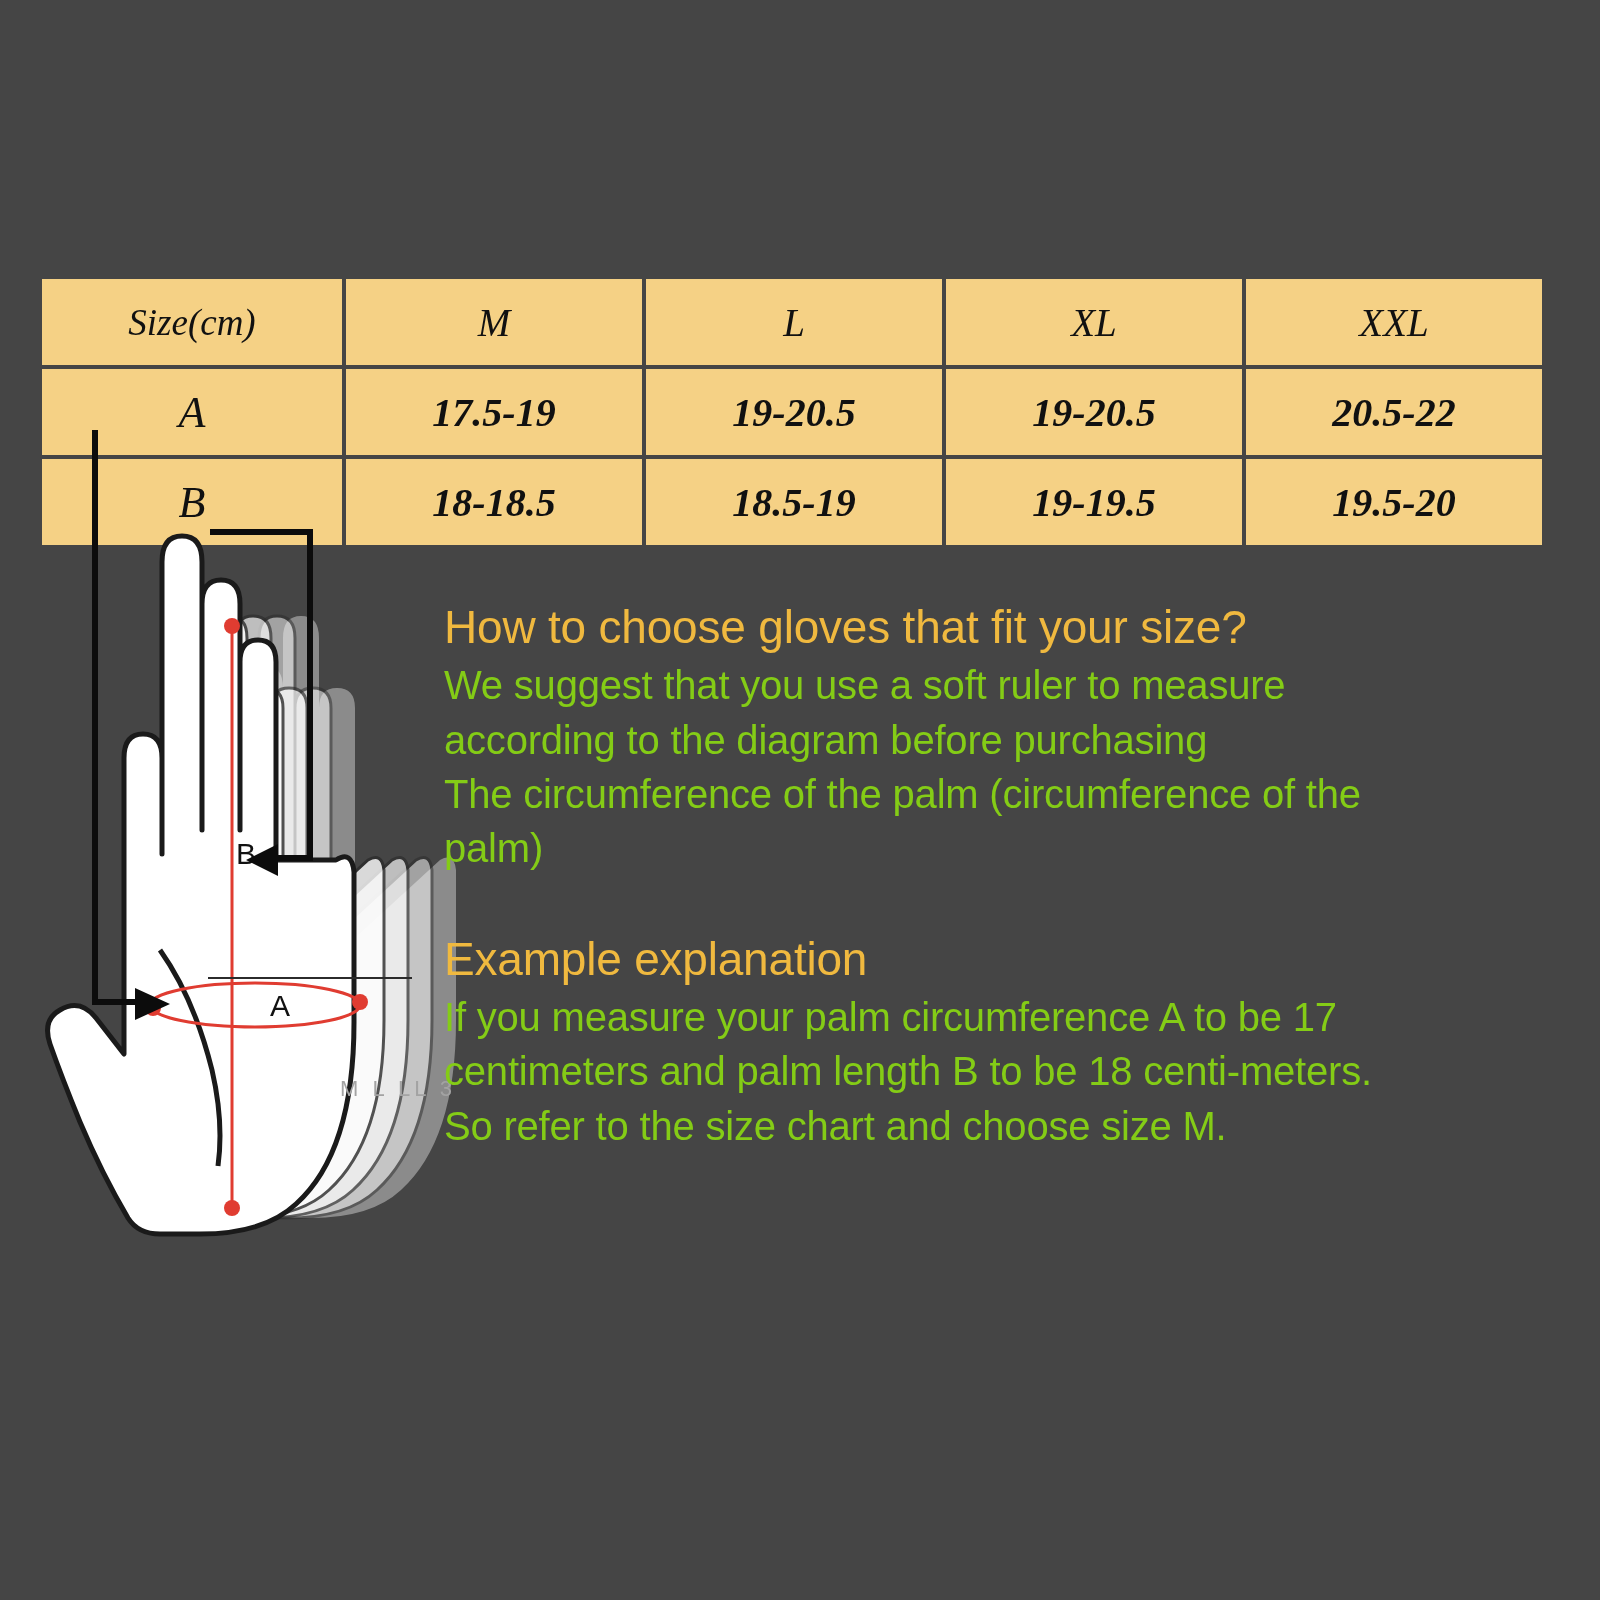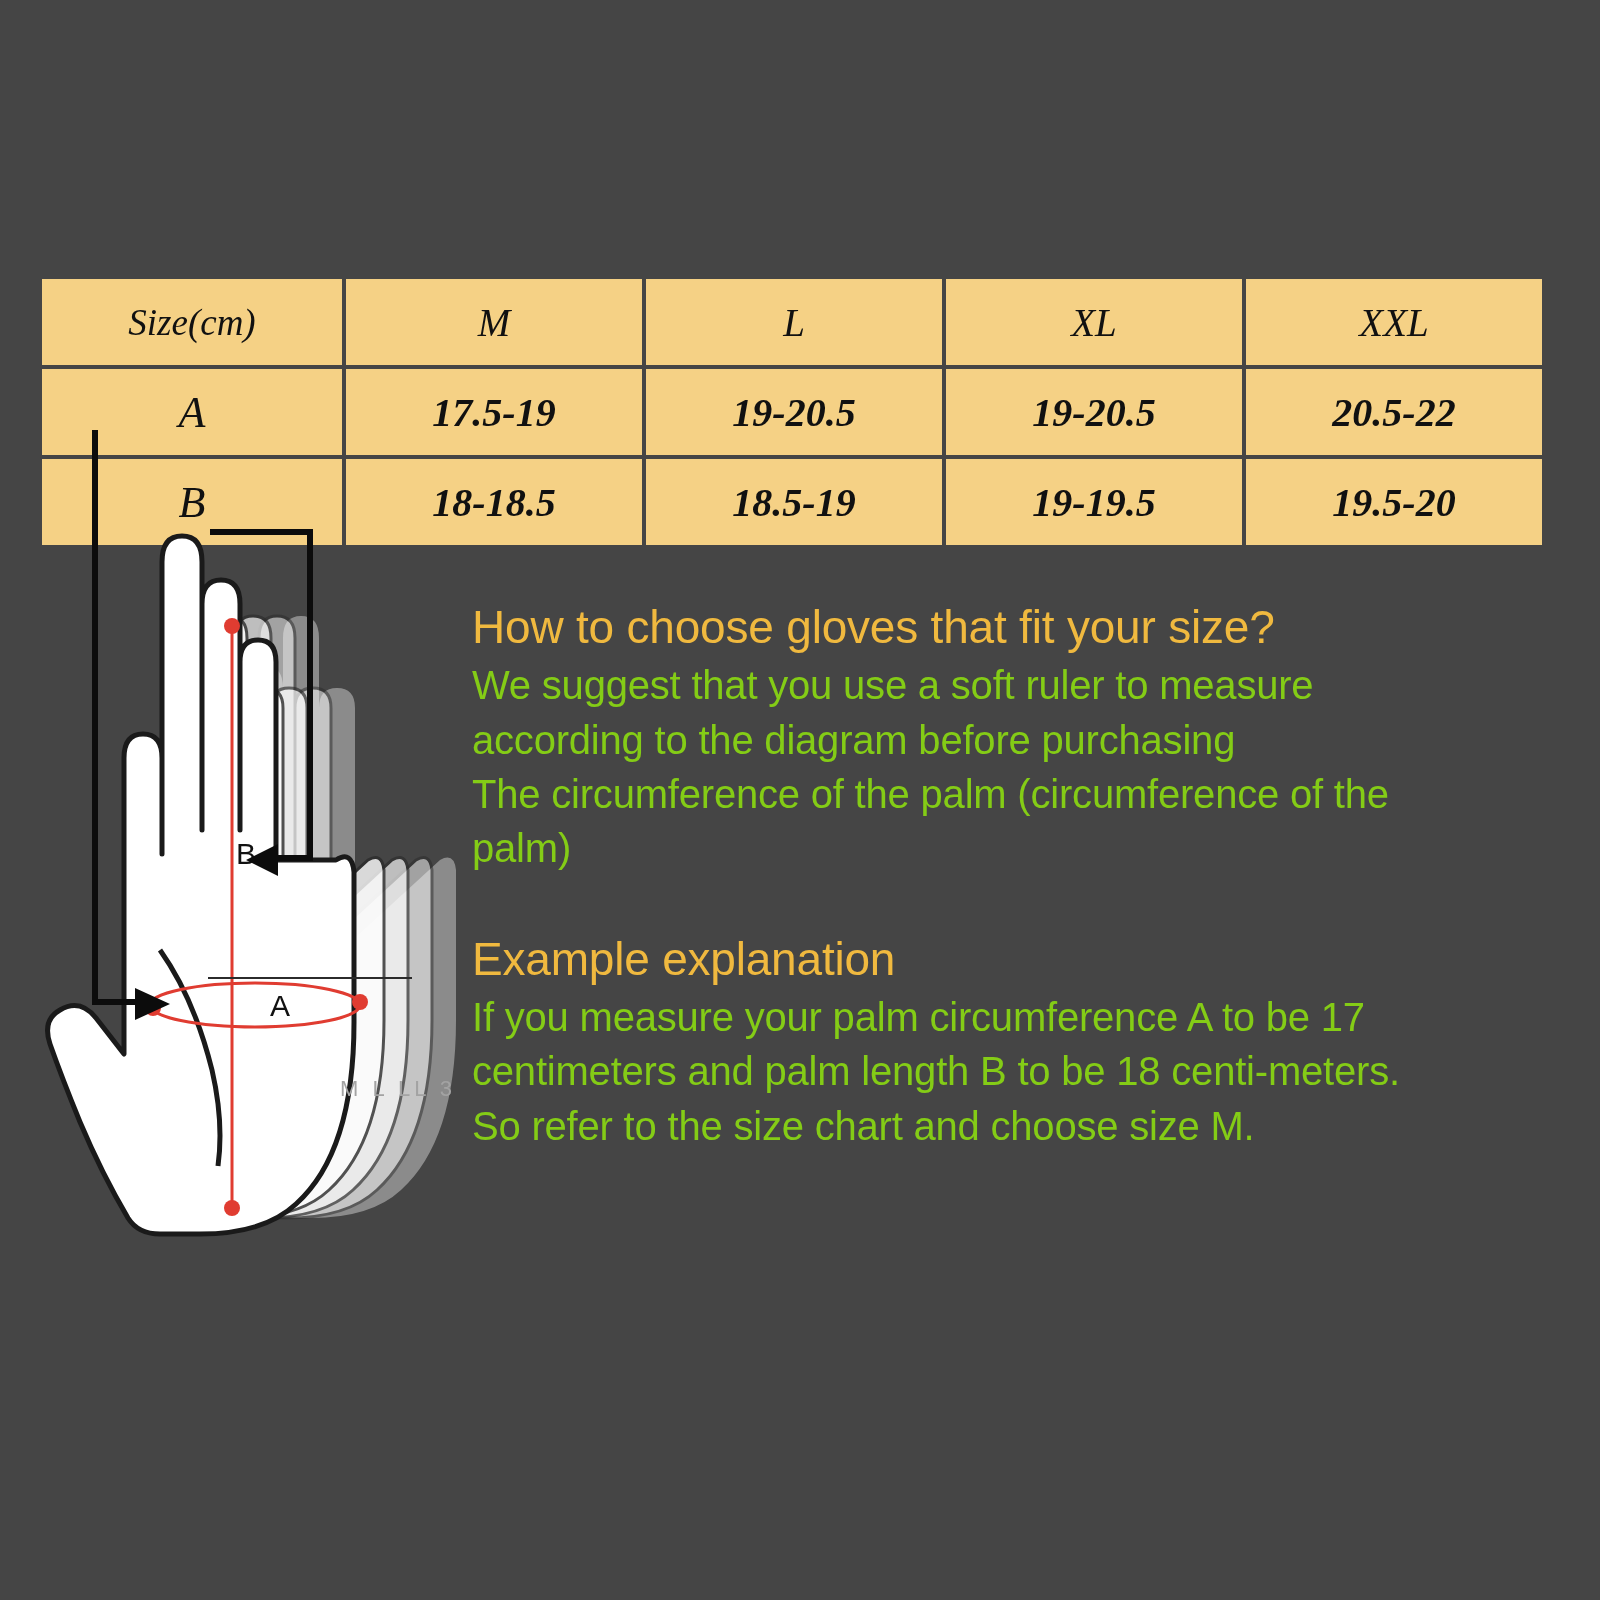--- a/index.html
+++ b/index.html
@@ -50,21 +50,21 @@
   }
   .size-table col.c0 { width: 300px; }
   .size-table col.c1 { width: 296px; }
   .size-table col.c2 { width: 296px; }
   .size-table col.c3 { width: 296px; }
   .size-table col.c4 { width: 296px; }
 
   
   .text-col {
     position: absolute;
-    left: 472px;
+    left: 444px;
     top: 600px;
     width: 1010px;
   }
   .heading {
     color: #f0b93f;
     font-size: 46px;
     line-height: 1.18;
     margin: 0 0 4px 0;
     font-weight: 400;
     letter-spacing: -0.2px;

